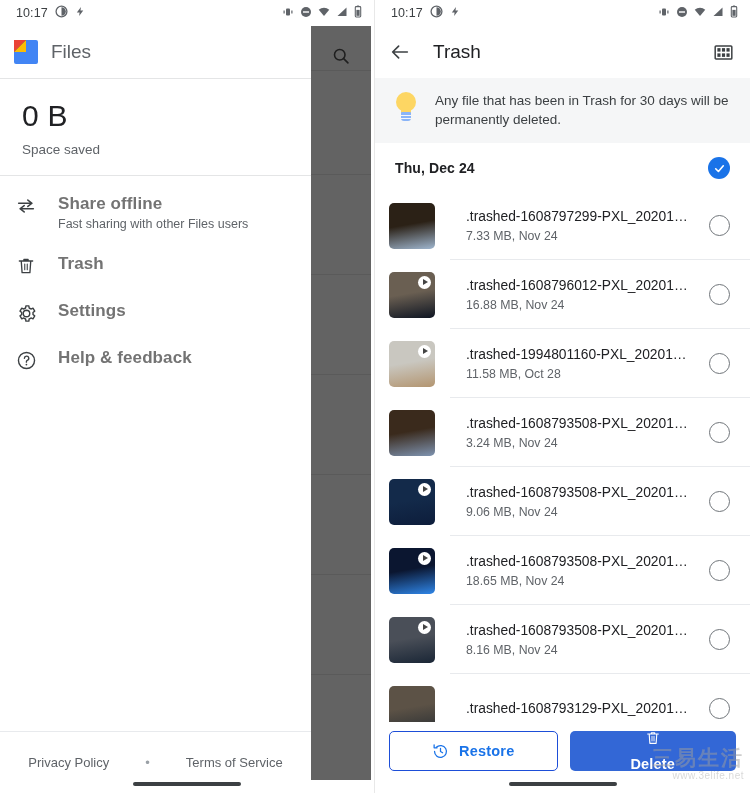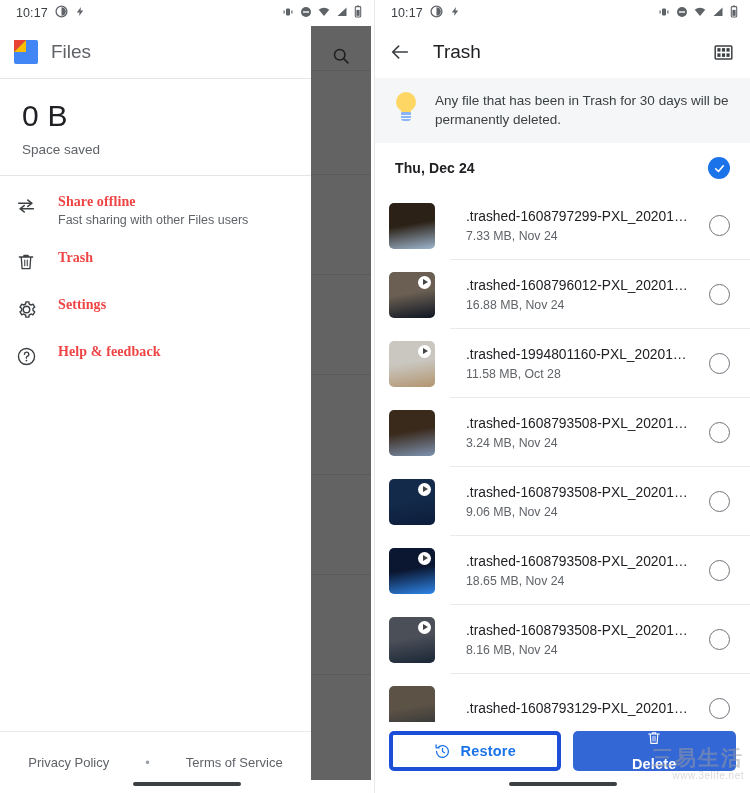--- a/index.html
+++ b/index.html
@@ -41,21 +41,21 @@
   .drawer-sep { height: 1px; background: #e4e5e6; }
 
   .saved-block { padding: 20px 0 18px 22px; }
   .saved-amount { font-size: 30px; color: #202124; letter-spacing: .3px; }
   .saved-label { font-size: 13.5px; color: #5f6368; margin-top: 9px; }
 
   .nav-list { padding-top: 6px; }
   .nav-item { display: flex; align-items: flex-start; gap: 20px; padding: 11px 16px 11px 14px; cursor: default; }
   .nav-ico { width: 24px; height: 24px; flex: none; display: flex; align-items: center; justify-content: center; margin-top: 1px; }
   .nav-body { padding-top: 1px; }
-  .nav-label { font-size: 14px; color: #ef4444; font-weight: 600; letter-spacing: .1px; font-family: Liberation Serif, serif; }
+  .nav-label { font-size: 17px; color: #737373; font-weight: 600; letter-spacing: .1px; }
   .nav-sub { font-size: 12.5px; color: #5f6368; margin-top: 3px; }
 
   .drawer-foot { margin-top: auto; border-top: 1px solid #e8eaed; height: 62px;
       display: flex; align-items: center; justify-content: center; gap: 36px; }
   .foot-link { font-size: 13px; color: #5f6368; }
   .foot-dot { font-size: 13px; color: #9aa0a6; }
 
   
   .scrim { position: absolute; top: 26px; left: 311px; right: 3px; bottom: 13px; background: #636363; z-index: 2; }
   .scrim-search { position: absolute; top: 8px; left: 0; right: 0; height: 44px; display: flex; align-items: center; justify-content: center; }
@@ -90,21 +90,21 @@
   .fileinfo { flex: 1; min-width: 0; margin-left: 31px; padding-right: 10px; }
   .filename { font-size: 13.8px; color: #202124; white-space: nowrap; overflow: hidden; text-overflow: ellipsis; }
   .filemeta { font-size: 12.3px; color: #5f6368; margin-top: 5px; }
   .radio { width: 21px; height: 21px; border-radius: 50%; border: 1.6px solid #70757a; flex: none; }
   .rowline { position: absolute; left: 75px; right: 0; bottom: 0; height: 1px; background: #e8eaed; }
 
   .bottombar { position: absolute; left: 0; right: 0; bottom: 13px; height: 58px; background: #fff;
       display: flex; align-items: center; gap: 12px; padding: 0 14px; z-index: 5; }
   .btn { flex: 1; height: 40px; border-radius: 5px; display: flex; align-items: center; justify-content: center; gap: 10px;
       font-size: 14.5px; letter-spacing: .2px; }
-  .btn-restore { border: 4px solid #1d4ed8; color: #1a73e8; background: #fff; font-weight: 600; }
+  .btn-restore { border: 1px solid #1d4ed8; color: #1a73e8; background: #fff; font-weight: 600; }
   .btn-delete { background: #3367d6; color: #fff; font-weight: 600; flex-direction: column; }
 
   .watermark { position: absolute; right: 6px; bottom: 12px; z-index: 6; text-align: right; opacity: .5; pointer-events: none; }
   .wm-cn { font-size: 21px; color: #9e9e9e; letter-spacing: 2px; font-weight: 700; line-height: 1; }
   .wm-url { font-size: 10px; color: #b3b3b3; letter-spacing: .5px; margin-top: 2px; }
 </style>
 </head>
 <body>
 
 <div class="screens">

